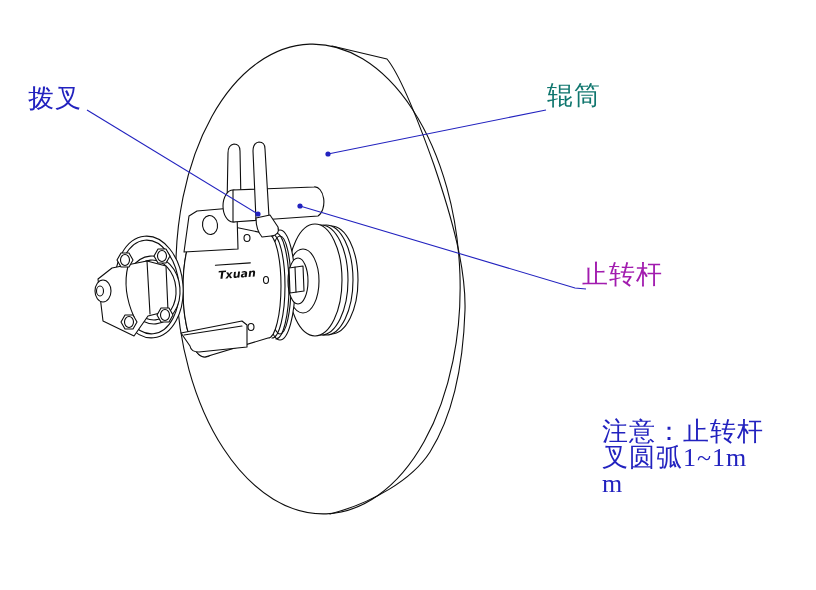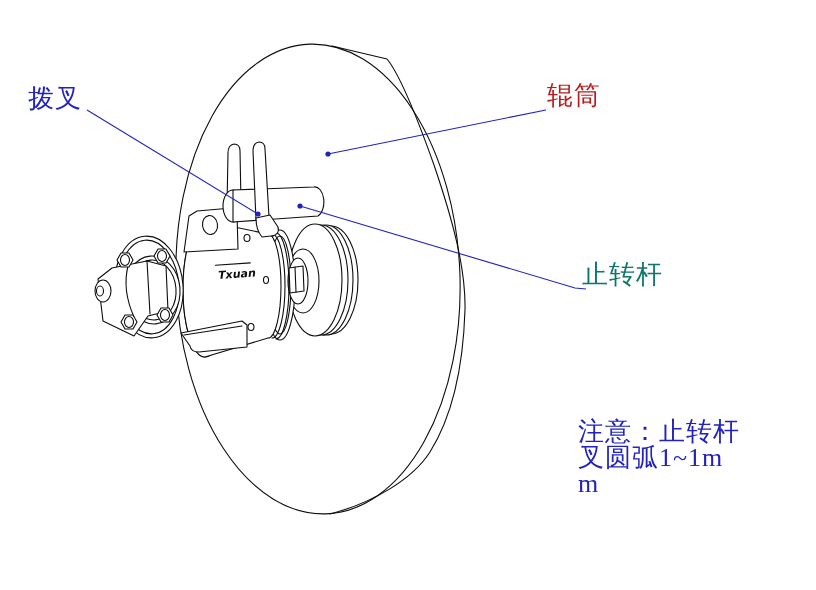--- a/index.html
+++ b/index.html
@@ -9,21 +9,21 @@
   }
   .drawing-svg{position:absolute;left:0;top:0;}
   .cad{fill:#ffffff;stroke:#0d0d0d;stroke-width:1.1;stroke-linejoin:round;stroke-linecap:round;}
   .cad-line{fill:none;stroke:#0d0d0d;stroke-width:1.1;stroke-linejoin:round;stroke-linecap:round;}
   .label{
     position:absolute;font-size:26px;line-height:27px;letter-spacing:1px;
     white-space:nowrap;
     text-align:right;
   }
   .note{
-    position:absolute;font-size:26px;line-height:26px;letter-spacing:1px;
+    position:absolute;font-size:26px;line-height:26px;letter-spacing:1px;margin-left:24px;
   }
   .brand-text{
     font-family:"DejaVu Sans","Liberation Sans",sans-serif;
     font-size:11px;font-style:italic;font-weight:bold;fill:#0d0d0d;
   }
 </style>
 </head>
 <body>
 
 <div class="page">
@@ -119,23 +119,23 @@
       <circle cx="258" cy="214" r="2.6" stroke="none"></circle>
       <line x1="546" y1="110" x2="328" y2="154"></line>
       <circle cx="328" cy="154" r="2.6" stroke="none"></circle>
       <polyline points="300,206 575,288 586,289" fill="none"></polyline>
       <circle cx="300" cy="206" r="2.6" stroke="none"></circle>
     </g>
   </svg>
 
   <div class="label" style="left:28px;top:85px;color:#2222bf">拨叉</div>
 
-  <div class="label" style="left:547px;top:82px;color:#b91c1c">辊筒</div>
+  <div class="label" style="left:547px;top:82px;color:#0f766e">辊筒</div>
 
-  <div class="label" style="left:582px;top:261px;color:#0f766e">止转杆</div>
+  <div class="label" style="left:582px;top:261px;color:#a21caf">止转杆</div>
 
   <div class="note" style="left:578px;top:419px;color:#2222bf">
     <div>注意：止转杆</div>
     <div>叉圆弧1~1m</div>
     <div>m</div>
   </div>
 
 </div>
 
 </body></html>

